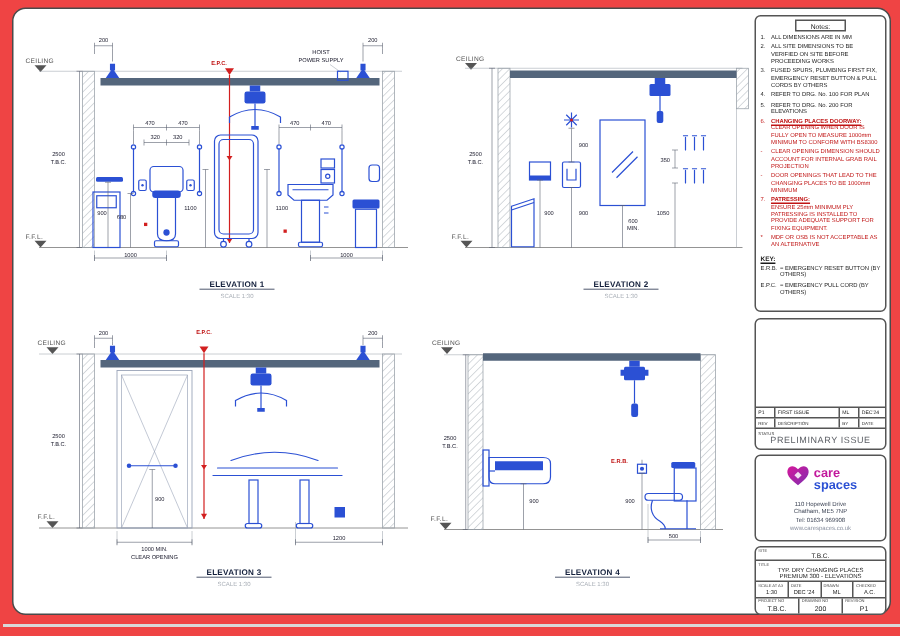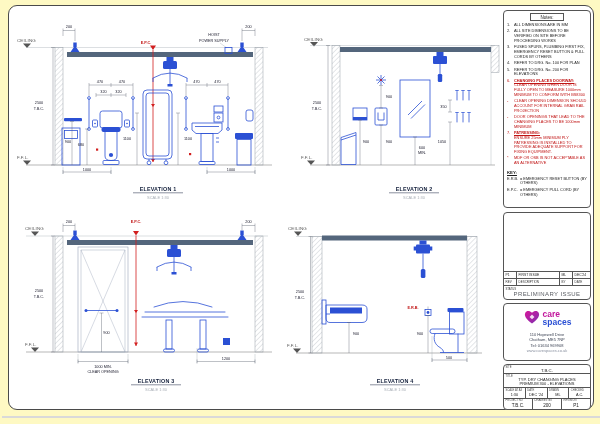--- a/index.html
+++ b/index.html
@@ -1,16 +1,16 @@
 <!DOCTYPE html>
 <html><head>
 <meta charset="utf-8">
 <style>
   html,body{margin:0;padding:0;background:#fff;}
-  .page{position:relative;width:600px;height:424px;background:#fef9c3;overflow:hidden;font-family:"Liberation Sans",sans-serif;}
+  .page{position:relative;width:600px;height:424px;background:#ef4444;overflow:hidden;font-family:"Liberation Sans",sans-serif;}
   .sheet{position:absolute;left:8px;top:5px;width:584px;height:403px;border:1.2px solid #4a4a4a;border-radius:9px;background:#fff;}
   .shadow-b{position:absolute;left:2px;top:416px;width:598px;height:2px;background:#d9d9d9;}
   svg.elev{position:absolute;overflow:visible;}
   #el1{left:16px;top:16px;width:290px;height:196px;}
   #el2{left:300px;top:16px;width:200px;height:196px;}
   #el3{left:16px;top:214px;width:290px;height:196px;}
   #el4{left:286px;top:214px;width:214px;height:196px;}
   svg text{font-family:"Liberation Sans",sans-serif;}
   .dt{font-size:3.8px;fill:#223;}
   .lvl{font-size:4.4px;fill:#555;letter-spacing:.2px;}

